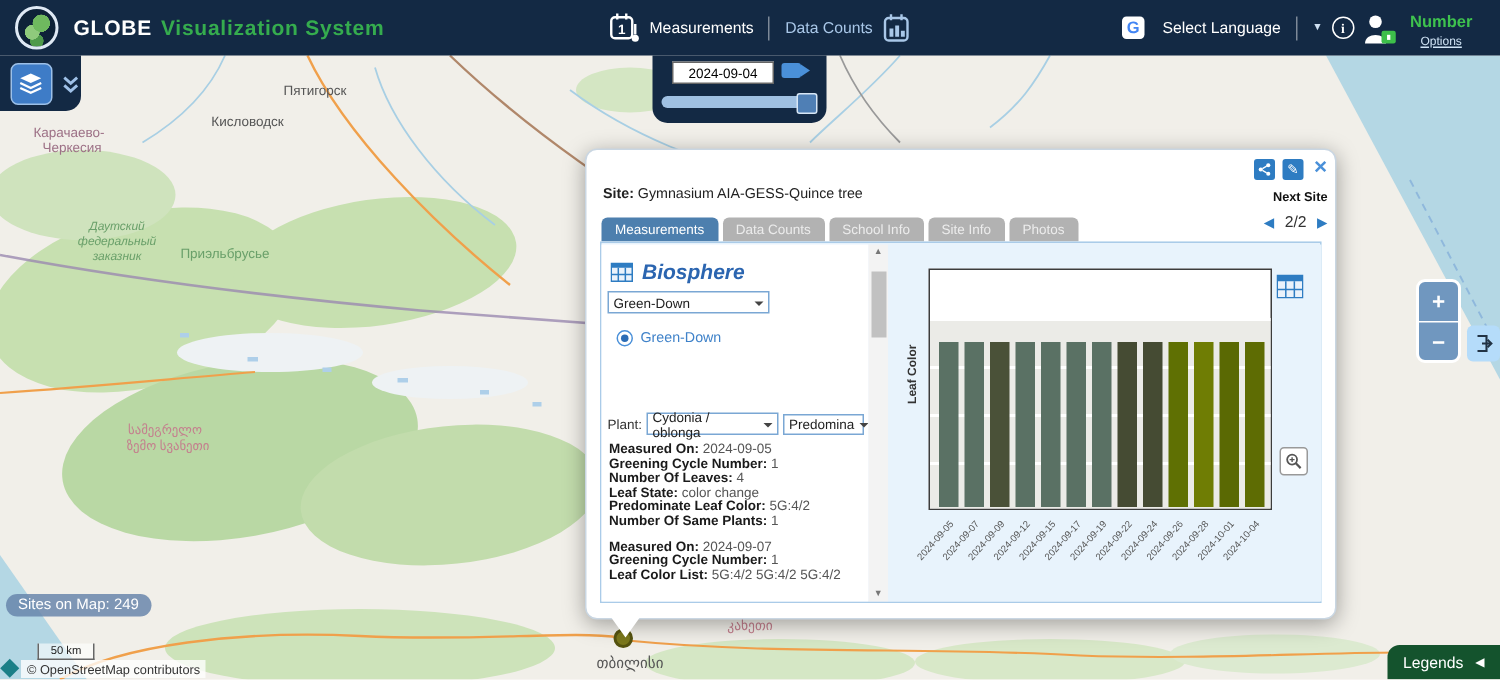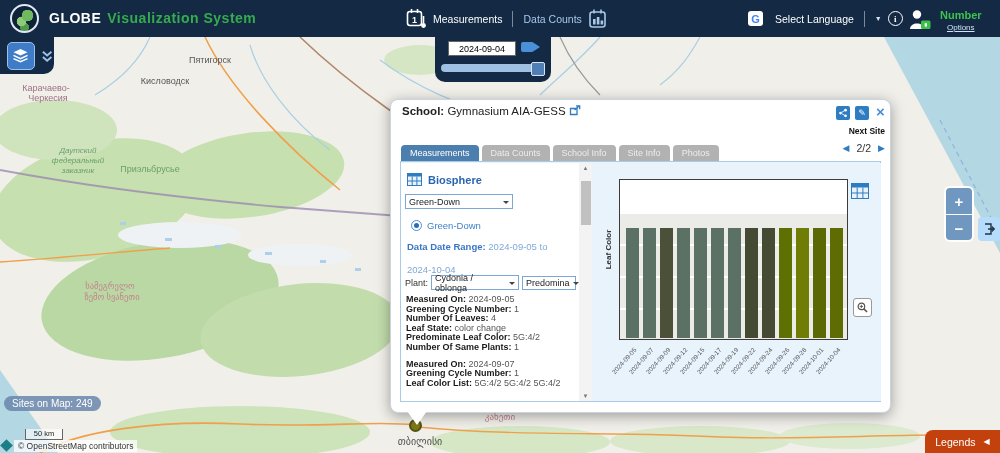--- a/index.html
+++ b/index.html
@@ -50,21 +50,21 @@
   .popout{position:absolute;left:978px;top:217px;width:22px;height:24px;background:#b5dcfa;
           border-radius:4px;z-index:15;display:flex;align-items:center;justify-content:center}
   .sites-badge{position:absolute;left:4px;top:396px;padding:2px 8px;background:rgba(100,130,170,.82);
                color:#fff;font-size:10px;border-radius:9px;z-index:15}
   .scalebar{position:absolute;left:25px;top:429px;width:36px;height:10px;background:rgba(255,255,255,.6);
             border:1px solid #666;border-top:none;font-size:7.5px;color:#222;text-align:center;line-height:9px;z-index:15}
   .attr{position:absolute;left:14px;top:440px;background:rgba(255,255,255,.78);font-size:8.5px;
         color:#333;padding:1px 4px;z-index:15}
   .attr-logo{position:absolute;left:2px;top:441px;width:9px;height:9px;background:#1b7f87;
              transform:rotate(45deg);z-index:16}
-  .legends{position:absolute;left:925px;top:430px;width:75px;height:23px;background:#c2410c;
+  .legends{position:absolute;left:925px;top:430px;width:75px;height:23px;background:#14532d;
            border-radius:8px 0 0 0;color:#fff;font-size:10.5px;display:flex;align-items:center;
            justify-content:center;gap:8px;z-index:15}
   .legends .arr{font-size:8px}
   .marker{position:absolute;left:409px;top:419px;width:13px;height:13px;border-radius:50%;
           background:#7b781c;border:2px solid #55530f;box-sizing:border-box;z-index:5}
   
   .popup{position:absolute;left:390px;top:99px;width:499px;height:312px;background:#fff;
          border:1px solid #c9d6e2;border-radius:8px;box-shadow:0 3px 14px rgba(0,0,0,.35);z-index:20}
   .tail{position:absolute;left:16px;top:311px;width:0;height:0;border-left:10px solid transparent;
         border-right:10px solid transparent;border-top:14px solid #fff;z-index:21}
@@ -78,21 +78,21 @@
   .pager{position:absolute;right:5px;top:42px;font-size:10.5px;color:#333;display:flex;align-items:center;gap:7px}
   .pager .pa{color:#2e7cc2;font-size:9px;cursor:pointer}
   .tabs{position:absolute;left:10px;top:45px;display:flex;gap:3px}
   .tab{height:16px;line-height:16px;padding:0 9px;font-size:9px;background:#b2b2b2;color:#ececec;
        border-radius:4px 4px 0 0;cursor:pointer}
   .tab.active{background:#4d7fae;color:#fff}
   .content{position:absolute;left:9px;top:61px;width:481px;height:241px;background:#e8f3fc;
            border:1px solid #aacbe8;box-sizing:border-box}
   .lpanel{position:absolute;left:10px;top:63px;width:178px;height:238px;background:#fff;overflow:hidden}
   .bio{position:absolute;left:6px;top:10px;display:flex;align-items:center;gap:6px}
-  .bio span{font-size:11px;font-weight:bold;color:#2b65b0}
+  .bio span{font-size:14px;font-weight:bold;font-style:italic;color:#2b65b0}
   .sel{display:flex;justify-content:space-between;align-items:center;border:1px solid #7aa7d4;
        background:#fff;font-size:9px;color:#222;padding:0 3px;box-sizing:border-box;height:15px}
   .sel::after{content:"";border:3.5px solid transparent;border-top-color:#444;margin-left:3px;transform:translateY(2px)}
   .radio-row{position:absolute;left:10px;top:57px;display:flex;align-items:center;gap:5px}
   .radio{width:11px;height:11px;border-radius:50%;border:1px solid #4a90d9;box-sizing:border-box;
          display:flex;align-items:center;justify-content:center}
   .radio i{width:5px;height:5px;border-radius:50%;background:#2b6cb5}
   .radio-row span{font-size:9.5px;color:#3f82c9}
   .drange{position:absolute;left:6px;top:72px;width:164px;font-size:9.5px;line-height:23px}
   .drange b{color:#3a76c4;font-weight:bold}
@@ -285,27 +285,23 @@
   <div class="sites-badge">Sites on Map: 249</div>
   <div class="scalebar">50 km</div>
   <div class="attr-logo"></div>
   <div class="attr">© OpenStreetMap contributors</div>
   <div class="legends">
     <span>Legends</span>
     <span class="arr">◀</span>
   </div>
 
   <div class="popup">
-    <div class="schoolline">
-      <b>School:</b>
-      <span>Gymnasium AIA-GESS</span>
-      <svg width="12" height="11" viewBox="0 0 12 11" style="vertical-align:-1px">
-        <path d="M1.5 3.5 H8 V9.5 H1.5 Z" fill="none" stroke="#2e7cc2" stroke-width="1.3"></path>
-        <path d="M5.5 5 L10.5 0.8 M7 0.8 H10.7 V4.2" fill="none" stroke="#2e7cc2" stroke-width="1.3"></path>
-      </svg>
+    <div class="siteline">
+      <b>Site:</b>
+      <span>Gymnasium AIA-GESS-Quince tree</span>
     </div>
 
     <div class="pic" style="left:445px;top:6px">
       <svg width="10" height="10" viewBox="0 0 16 16">
         <circle cx="4" cy="8" r="2.2" fill="#fff"></circle>
           <circle cx="12" cy="3.5" r="2.2" fill="#fff"></circle>
         <circle cx="12" cy="12.5" r="2.2" fill="#fff"></circle>
         <path d="M5.8 7 L10.3 4.4 M5.8 9 L10.3 11.6" stroke="#fff" stroke-width="1.4"></path>
       </svg>
     </div>
@@ -343,24 +339,20 @@
         <span>Biosphere</span>
       </div>
       <div class="sel" style="position:absolute;left:4px;top:31px;width:108px">
         <span>Green-Down</span>
       </div>
       <div class="radio-row">
         <div class="radio">
             <i></i>
           </div>
         <span>Green-Down</span>
-      </div>
-      <div class="drange">
-        <b>Data Date Range:</b>
-        <span>2024-09-05 to 2024-10-04</span>
       </div>
       <div class="plantrow">
         <span class="plbl">Plant:</span>
         <div class="sel" style="width:88px;height:15px">
           <span>Cydonia / oblonga</span>
         </div>
         <div class="sel" style="width:54px;height:14px">
           <span>Predomina</span>
         </div>
       </div>

